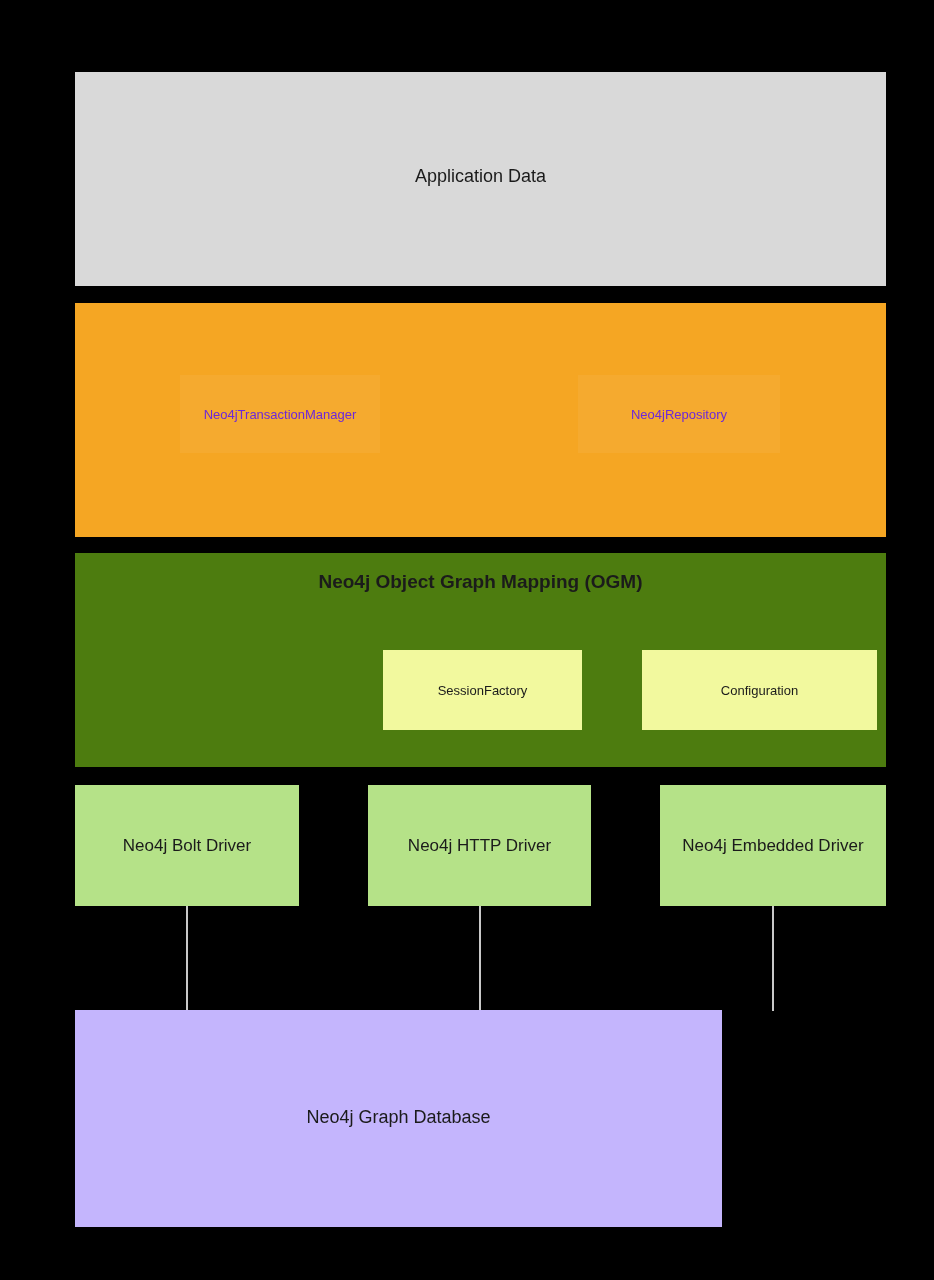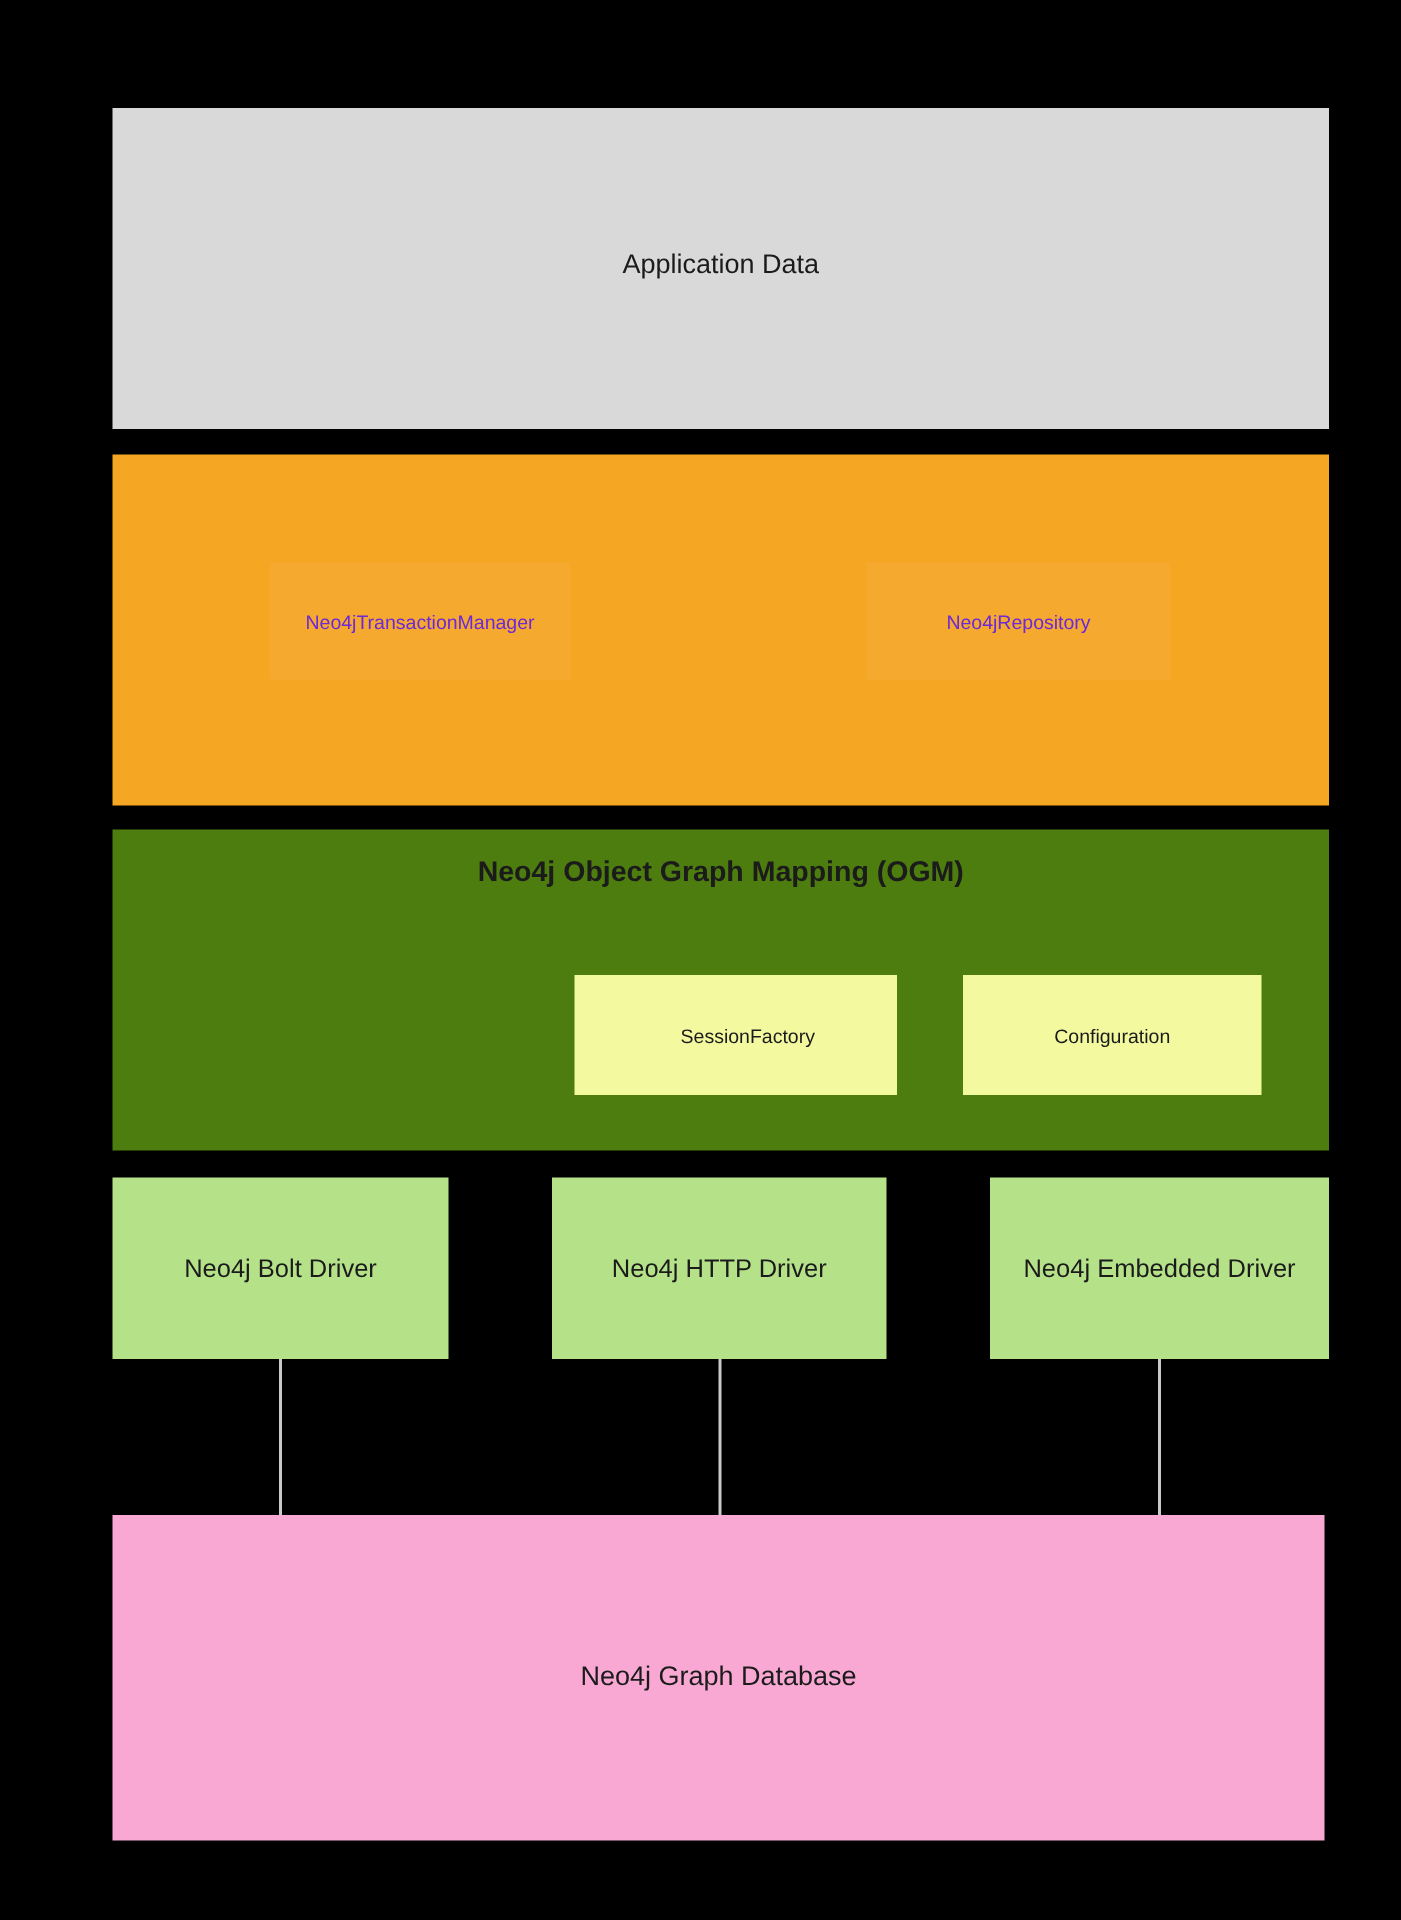--- a/index.html
+++ b/index.html
@@ -94,22 +94,22 @@
     top: 97px;
     height: 80px;
     background: #f2f99e;
     display: flex;
     align-items: center;
     justify-content: center;
     font-size: 13px;
     color: #1b1b1b;
   }
   #ogm-box-0 { left: 44px;  width: 198px; }
-  #ogm-box-1 { left: 308px; width: 199px; padding-left: 16px; }
-  #ogm-box-2 { left: 567px; width: 199px; }
+  #ogm-box-1 { left: 308px; width: 199px; }
+  #ogm-box-2 { left: 567px; width: 235px; }
 
   
   .driver-box {
     position: absolute;
     top: 785px;
     height: 121px;
     background: #b5e288;
     display: flex;
     align-items: center;
     justify-content: center;
@@ -129,23 +129,23 @@
     background: #c9c9c9;
   }
   #connector-0 { left: 186px; }
   #connector-1 { left: 479px; }
   #connector-2 { left: 772px; }
 
   
   #graph-db {
     left: 75px;
     top: 1010px;
-    width: 808px;
+    width: 647px;
     height: 217px;
-    background: #f9a8d4;
+    background: #c4b5fd;
   }
   #graph-db .title {
     position: absolute;
     left: 0;
     right: 0;
     top: 97px;
     text-align: center;
     font-size: 18px;
     color: #1b1b1b;
   }

